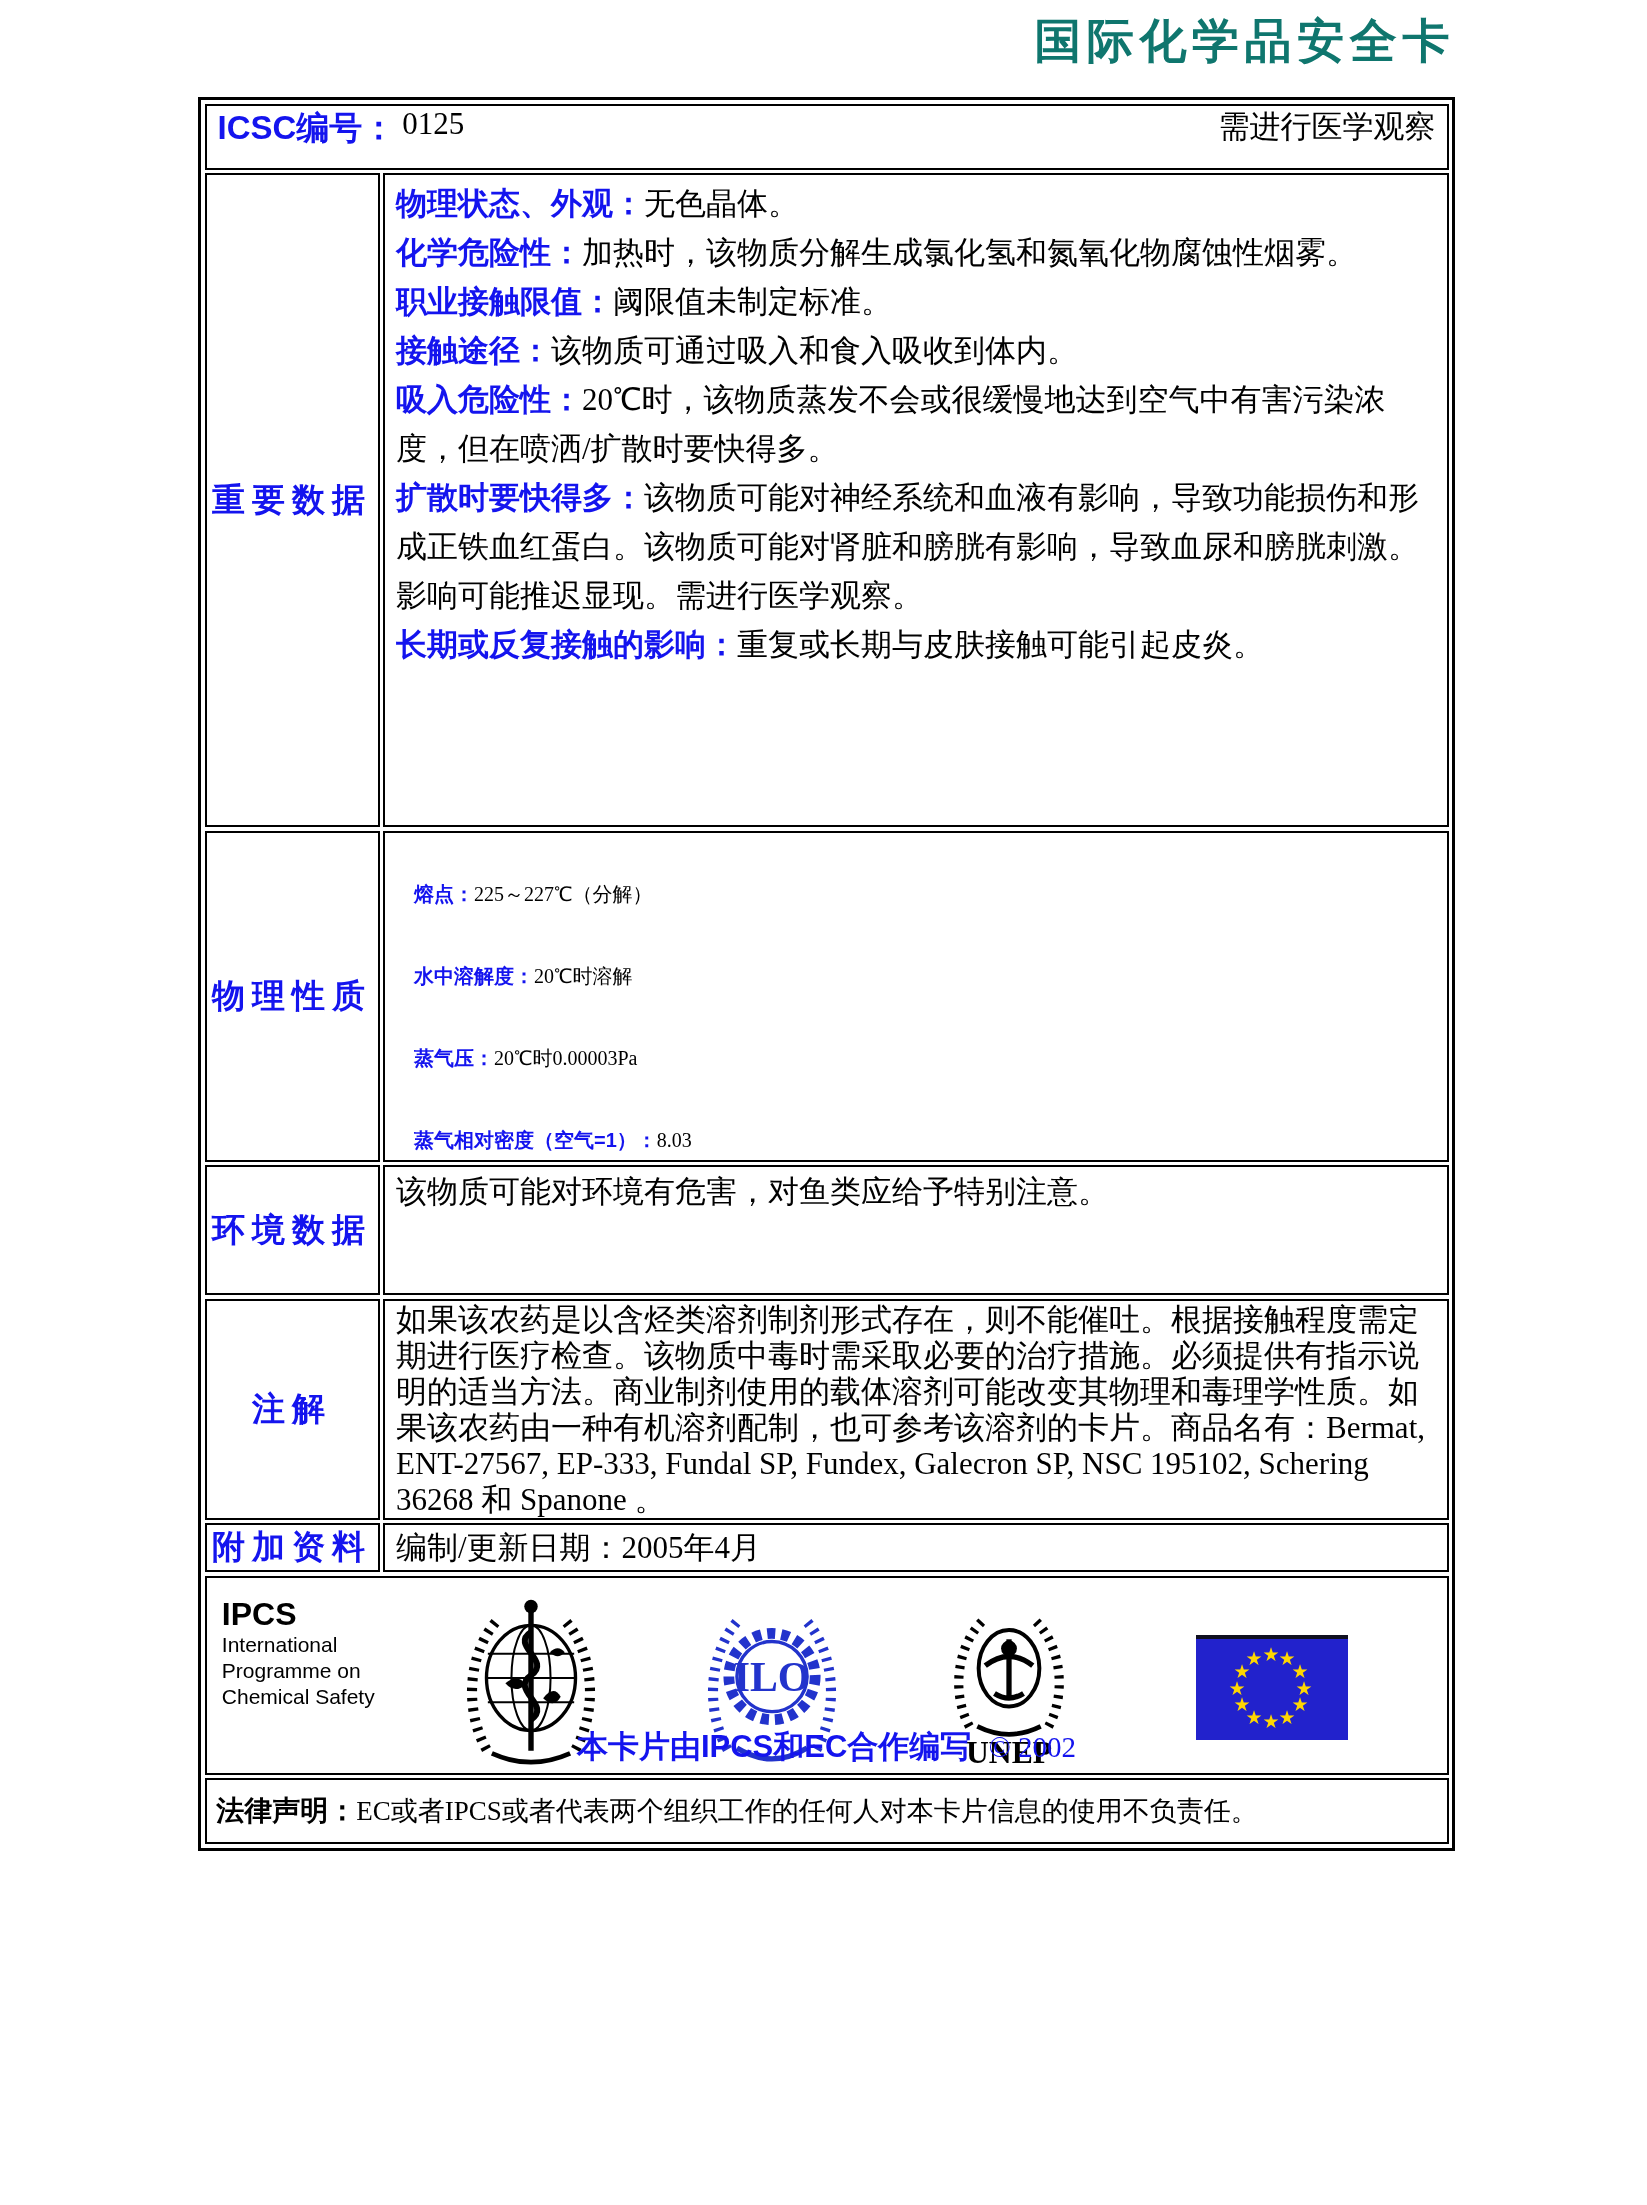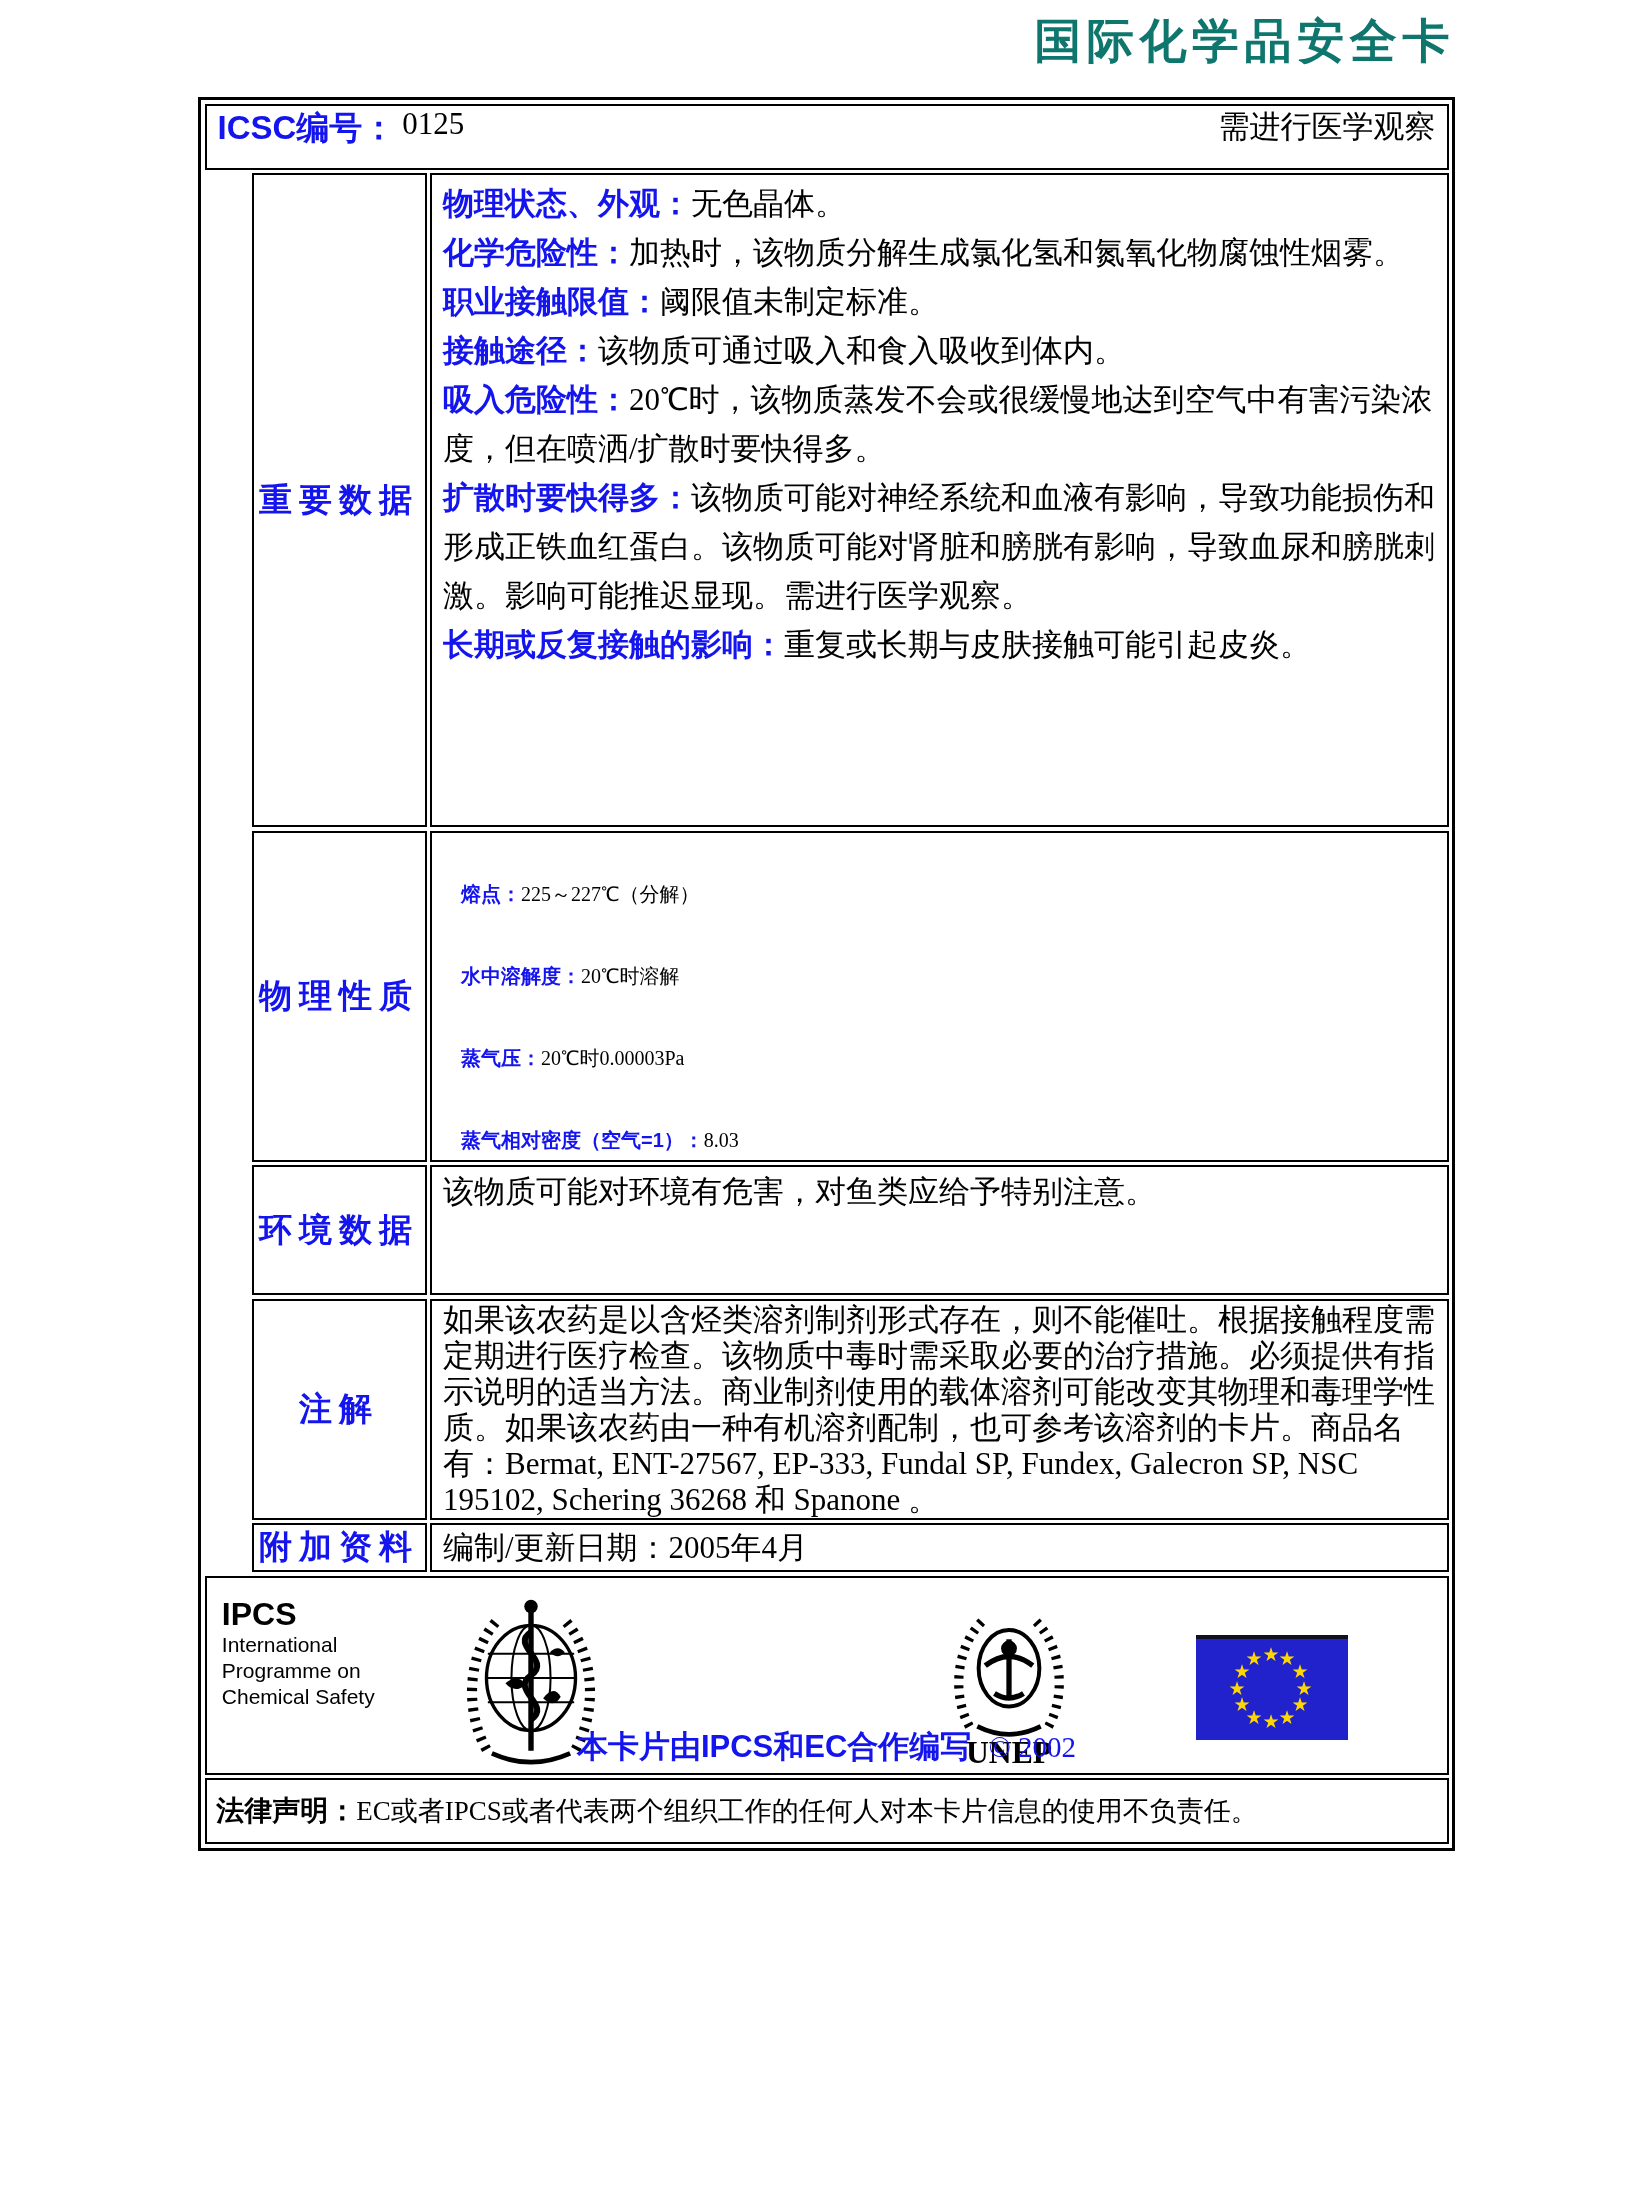--- a/index.html
+++ b/index.html
@@ -15,21 +15,21 @@
   .card{
     position:absolute;left:198px;top:97px;width:1257px;
     box-sizing:border-box;border:3.5px solid #000;padding:3.5px;
     display:flex;flex-direction:column;gap:3.5px;background:#fff;
   }
   .row{display:flex;gap:3.5px;box-sizing:border-box;}
   .cell{border:2.1px solid #000;box-sizing:border-box;background:#fff;}
   .label-cell{
     flex:0 0 175px;display:flex;align-items:center;justify-content:center;
     font-family:Liberation Serif, serif;font-weight:bold;color:#1414ee;
-    font-size:33px;letter-spacing:7px;text-align:center;margin-left:47px;
+    font-size:33px;letter-spacing:7px;text-align:center;
   }
   .content-cell{flex:1;padding:4.2px 11px;overflow:hidden;}
   .blabel{font-family:"Liberation Sans",sans-serif;font-weight:bold;color:#1414ee;}
   
   .r1{height:66px;}
   .r1 .cell{flex:1;display:flex;padding:0 11px;}
   .icsc-label{font-family:"Liberation Sans",sans-serif;font-weight:bold;color:#1414ee;font-size:33px;}
   .icsc-number{font-size:31px;margin-left:7px;}
   .chem-name{margin-left:auto;font-size:31px;}
   .r2{height:654px;}
@@ -154,20 +154,32 @@
             <line x1="100" y1="18" x2="100" y2="228" stroke-width="8"></line>
             <path d="M100 52 C 68 72, 132 94, 100 116 C 68 138, 132 160, 100 182" stroke-width="9"></path>
           </g>
           <circle cx="100" cy="14" r="10" fill="#000"></circle>
           <path d="M62 128 q 18 -16 30 2 q -16 14 -30 -2 Z" fill="#000"></path>
           <path d="M118 150 q 16 -20 26 -2 q -10 18 -26 2 Z" fill="#000"></path>
           <path d="M128 82 q 12 -12 22 0 q -10 12 -22 0 Z" fill="#000"></path>
         </svg>
       </div>
 
+      <div class="logo ilo-logo">
+        <svg width="136" height="174" viewBox="0 0 200 258">
+          <g stroke="#2233cc" fill="none">
+            <path d="M34 226 C 2 170, 4 84, 52 32" stroke-width="15" stroke-dasharray="5 10"></path>
+            <path d="M166 226 C 198 170, 196 84, 148 32" stroke-width="15" stroke-dasharray="5 10"></path>
+            <path d="M48 224 Q 100 256 152 224" stroke-width="8"></path>
+            <circle cx="100" cy="118" r="64" stroke-width="16" stroke-dasharray="12 9"></circle>
+            <circle cx="100" cy="118" r="52" stroke-width="5"></circle>
+          </g>
+          <text x="100" y="140" text-anchor="middle" font-family="Liberation Serif, serif" font-weight="bold" font-size="62" fill="#2233cc">ILO</text>
+        </svg>
+      </div>
 
       <div class="logo unep-logo">
         <svg width="132" height="179" viewBox="0 0 200 262">
           <g stroke="#000" fill="none">
             <path d="M40 196 C 14 150, 18 76, 62 34" stroke-width="14" stroke-dasharray="5 10"></path>
             <path d="M160 196 C 186 150, 182 76, 138 34" stroke-width="14" stroke-dasharray="5 10"></path>
             <path d="M52 196 Q 100 220 148 196" stroke-width="7"></path>
             <ellipse cx="100" cy="108" rx="46" ry="58" stroke-width="6"></ellipse>
             <path d="M100 64 L100 150" stroke-width="8"></path>
             <path d="M64 104 Q 100 76 136 104" stroke-width="8"></path>

